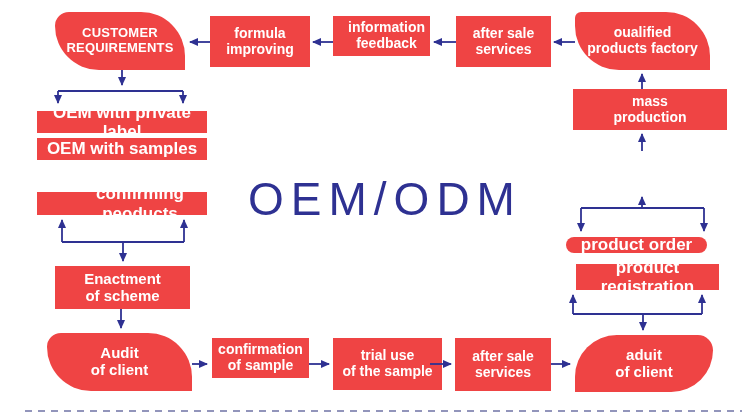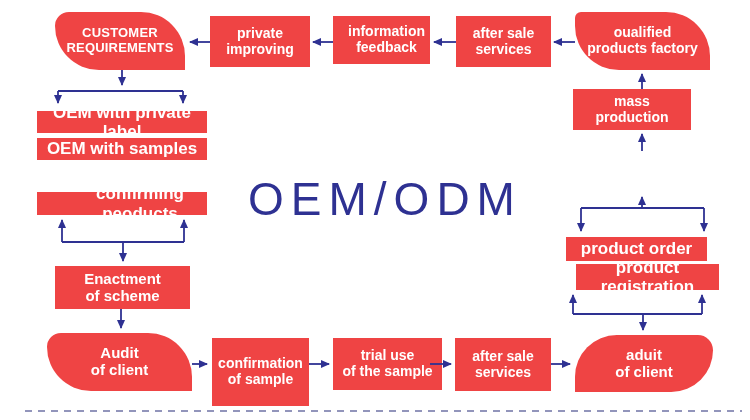--- a/index.html
+++ b/index.html
@@ -32,51 +32,51 @@
     color:#2e3192;
   }
 </style>
 </head>
 <body>
 
 <div class="stage">
 
   <div class="box leaf-l caps" style="left:55px;top:12px;width:130px;height:58px;">CUSTOMER
 REQUIREMENTS</div>
-  <div class="box" style="left:210px;top:16px;width:100px;height:51px;">private
+  <div class="box" style="left:210px;top:16px;width:100px;height:51px;">formula
 improving</div>
-  <div class="box" style="left:333px;top:16px;width:97px;height:48px;padding-left:10px;">information
+  <div class="box" style="left:333px;top:16px;width:97px;height:40px;padding-left:10px;">information
 feedback</div>
   <div class="box" style="left:456px;top:16px;width:95px;height:51px;">after sale
 services</div>
   <div class="box leaf-tr" style="left:575px;top:12px;width:135px;height:58px;">oualified
 products factory</div>
 
   <div class="box row" style="left:37px;top:111px;width:170px;height:22px;">OEM with private label</div>
   <div class="box row" style="left:37px;top:138px;width:170px;height:22px;">OEM with samples</div>
   <div class="box row" style="left:37px;top:192px;width:170px;height:23px;padding-left:36px;">confirming peoducts</div>
   <div class="box" style="left:55px;top:266px;width:135px;height:43px;font-size:15px;">Enactment
 of scheme</div>
   <div class="box leaf-l" style="left:47px;top:333px;width:145px;height:58px;font-size:15px;">Audit
 of client</div>
 
   <div class="title">OEM/ODM</div>
 
-  <div class="box" style="left:212px;top:338px;width:97px;height:68px;">confirmation
+  <div class="box" style="left:212px;top:338px;width:97px;height:40px;">confirmation
 of sample</div>
   <div class="box" style="left:333px;top:338px;width:109px;height:52px;">trial use
 of the sample</div>
   <div class="box" style="left:455px;top:338px;width:96px;height:53px;">after sale
 services</div>
   <div class="box leaf-r" style="left:575px;top:335px;width:138px;height:57px;font-size:15px;">aduit
 of client</div>
 
-  <div class="box" style="left:573px;top:89px;width:118px;height:41px;">mass
+  <div class="box" style="left:573px;top:89px;width:154px;height:41px;">mass
 production</div>
-  <div class="box row" style="left:566px;top:237px;width:141px;height:24px;">product order</div>
+  <div class="box row" style="left:566px;top:237px;width:141px;height:16px;border-radius:9px;">product order</div>
   <div class="box row" style="left:564px;top:264px;width:143px;height:26px;margin-left:12px;">product registration</div>
 
   <svg class="arrows" width="750" height="420" viewBox="0 0 750 420">
     <defs>
       <marker id="ah" markerUnits="userSpaceOnUse" markerWidth="9" markerHeight="8" refX="8" refY="4" orient="auto">
         <path d="M0,0 L9,4 L0,8 Z" fill="#2e3192"></path>
       </marker>
     </defs>
     <g stroke="#2e3192" stroke-width="1.8" fill="none">
 

